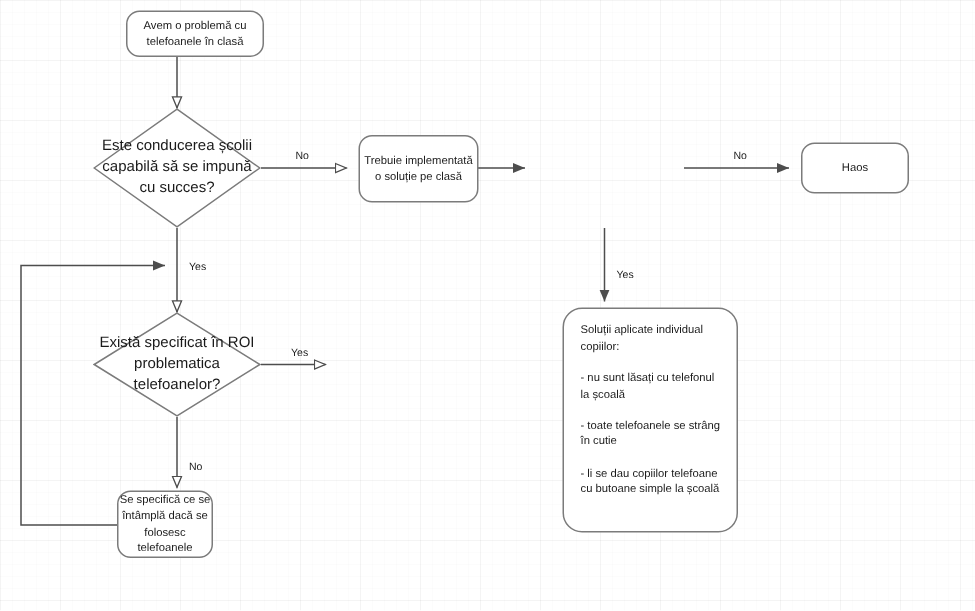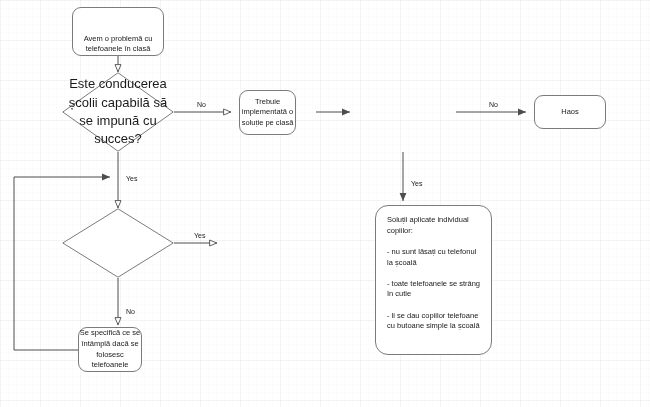--- a/index.html
+++ b/index.html
@@ -63,21 +63,21 @@
   .diamond-wrap svg {
     position: absolute;
     left: 0;
     top: 0;
   }
   .diamond-label {
     position: relative;
     z-index: 2;
     text-align: center;
     color: #1a1a1a;
-    font-size: 13px;
+    font-size: 10px;
     line-height: 1.42;
     width: 100%;
     padding: 0 4px;
     box-sizing: border-box;
   }
   .edge-label {
     position: absolute;
     font-size: 7px;
     color: #1a1a1a;
     white-space: nowrap;
@@ -112,32 +112,32 @@
       <path d="M118,152 L118,208" marker-end="url(#arrowHollow)"></path>
 
       <path d="M174,243 L217,243" marker-end="url(#arrowHollow)"></path>
 
       <path d="M118,278 L118,325" marker-end="url(#arrowHollow)"></path>
 
       <path d="M78,350 L14,350 L14,177 L110,177" marker-end="url(#arrowFilled)"></path>
     </g>
   </svg>
 
-  <div class="node rrect" style="left:72px; top:7px; width:92px; height:49px;align-items:flex-end;">
+  <div class="node rrect" style="left:84px; top:7px; width:92px; height:31px;">
     <span>Avem o problemă cu telefoanele în clasă</span>
   </div>
 
   <div class="diamond-wrap" style="left:62px; top:72px; width:112px; height:80px;">
     <svg width="112" height="80" viewBox="0 0 112 80">
       <polygon points="56,0.8 111.2,40 56,79.2 0.8,40" fill="#ffffff" stroke="#7b7b7b" stroke-width="1"></polygon>
     </svg>
     <div class="diamond-label">Este conducerea școlii capabilă să se impună cu succes?</div>
   </div>
 
-  <div class="node rrect" style="left:239px; top:90px; width:57px; height:45px;">
+  <div class="node rrect" style="left:239px; top:90px; width:80px; height:45px;">
     <span>Trebuie implementată o soluție pe clasă</span>
   </div>
 
 
   <div class="node rrect-big" style="left:375px; top:205px; width:117px; height:150px;">
     <span>Soluții aplicate individual copiilor:
 
 - nu sunt lăsați cu telefonul la școală
 
 - toate telefoanele se strâng în cutie
@@ -146,20 +146,21 @@
   </div>
 
   <div class="node rrect" style="left:534px; top:95px; width:72px; height:34px;">
     <span>Haos</span>
   </div>
 
   <div class="diamond-wrap" style="left:62px; top:208px; width:112px; height:70px;">
     <svg width="112" height="70" viewBox="0 0 112 70">
       <polygon points="56,0.8 111.2,35 56,69.2 0.8,35" fill="#ffffff" stroke="#7b7b7b" stroke-width="1"></polygon>
     </svg>
+    <div class="diamond-label">Există specificat în ROI problematica telefoanelor?</div>
   </div>
 
 
   <div class="node rrect" style="left:78px; top:327px; width:64px; height:45px;">
     <span>Se specifică ce se întâmplă dacă se folosesc telefoanele</span>
   </div>
 
   <div class="edge-label" style="left:197px; top:101px;">No</div>
   <div class="edge-label" style="left:126px; top:175px;">Yes</div>
   <div class="edge-label" style="left:489px; top:101px;">No</div>

